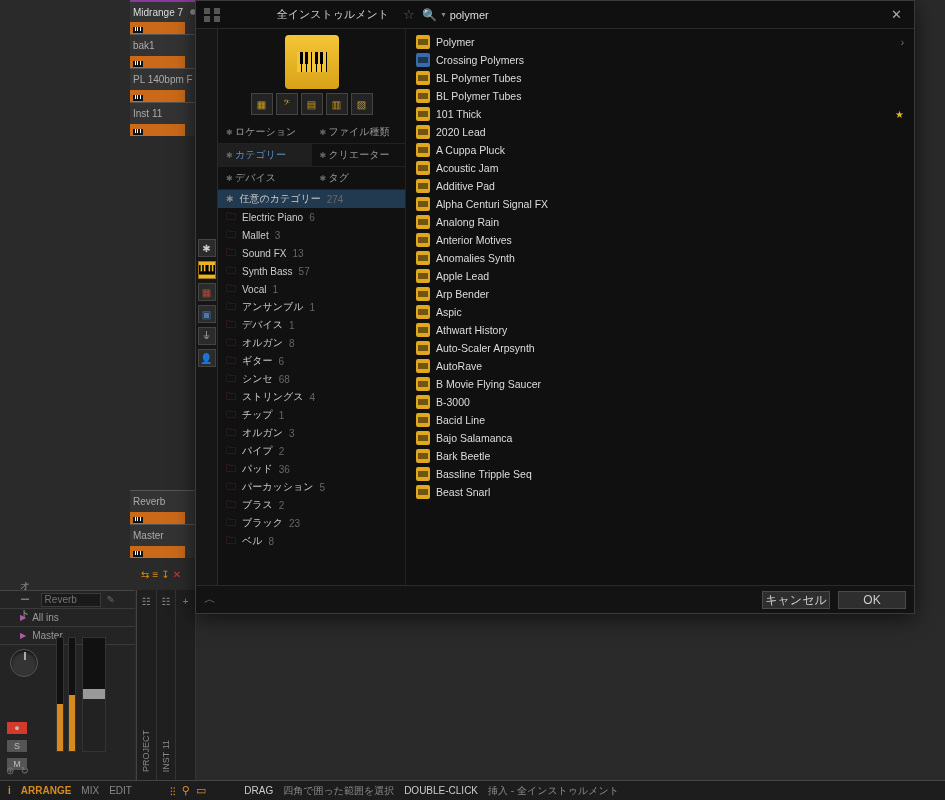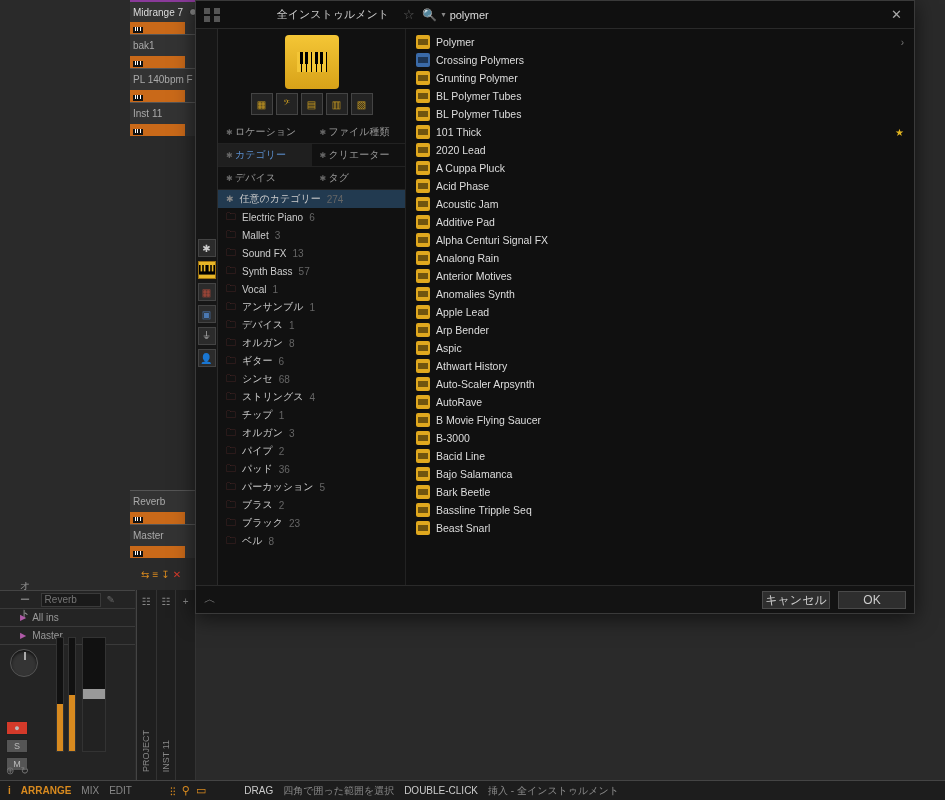--- a/index.html
+++ b/index.html
@@ -457,34 +457,20 @@
      <span class="ric">
             <svg viewBox="0 0 10 6">
               <rect width="10" height="6" fill="none"></rect>
               <line x1="1" y1="0" x2="1" y2="6" stroke="#000"></line>
               <line x1="3" y1="0" x2="3" y2="6" stroke="#000"></line>
               <line x1="5" y1="0" x2="5" y2="6" stroke="#000"></line>
               <line x1="7" y1="0" x2="7" y2="6" stroke="#000"></line>
               <line x1="9" y1="0" x2="9" y2="6" stroke="#000"></line>
             </svg>
           </span>
-     <span>Grunting Polymer</span>
-
-   </div>
-        <div class="resrow">
-     <span class="ric">
-            <svg viewBox="0 0 10 6">
-              <rect width="10" height="6" fill="none"></rect>
-              <line x1="1" y1="0" x2="1" y2="6" stroke="#000"></line>
-              <line x1="3" y1="0" x2="3" y2="6" stroke="#000"></line>
-              <line x1="5" y1="0" x2="5" y2="6" stroke="#000"></line>
-              <line x1="7" y1="0" x2="7" y2="6" stroke="#000"></line>
-              <line x1="9" y1="0" x2="9" y2="6" stroke="#000"></line>
-            </svg>
-          </span>
      <span>BL Polymer Tubes</span>
 
    </div>
         <div class="resrow">
      <span class="ric">
             <svg viewBox="0 0 10 6">
               <rect width="10" height="6" fill="none"></rect>
               <line x1="1" y1="0" x2="1" y2="6" stroke="#000"></line>
               <line x1="3" y1="0" x2="3" y2="6" stroke="#000"></line>
               <line x1="5" y1="0" x2="5" y2="6" stroke="#000"></line>
@@ -529,34 +515,20 @@
             <svg viewBox="0 0 10 6">
               <rect width="10" height="6" fill="none"></rect>
               <line x1="1" y1="0" x2="1" y2="6" stroke="#000"></line>
               <line x1="3" y1="0" x2="3" y2="6" stroke="#000"></line>
               <line x1="5" y1="0" x2="5" y2="6" stroke="#000"></line>
               <line x1="7" y1="0" x2="7" y2="6" stroke="#000"></line>
               <line x1="9" y1="0" x2="9" y2="6" stroke="#000"></line>
             </svg>
           </span>
      <span>A Cuppa Pluck</span>
-
-   </div>
-        <div class="resrow">
-     <span class="ric">
-            <svg viewBox="0 0 10 6">
-              <rect width="10" height="6" fill="none"></rect>
-              <line x1="1" y1="0" x2="1" y2="6" stroke="#000"></line>
-              <line x1="3" y1="0" x2="3" y2="6" stroke="#000"></line>
-              <line x1="5" y1="0" x2="5" y2="6" stroke="#000"></line>
-              <line x1="7" y1="0" x2="7" y2="6" stroke="#000"></line>
-              <line x1="9" y1="0" x2="9" y2="6" stroke="#000"></line>
-            </svg>
-          </span>
-     <span>Acid Phase</span>
 
    </div>
         <div class="resrow">
      <span class="ric">
             <svg viewBox="0 0 10 6">
               <rect width="10" height="6" fill="none"></rect>
               <line x1="1" y1="0" x2="1" y2="6" stroke="#000"></line>
               <line x1="3" y1="0" x2="3" y2="6" stroke="#000"></line>
               <line x1="5" y1="0" x2="5" y2="6" stroke="#000"></line>
               <line x1="7" y1="0" x2="7" y2="6" stroke="#000"></line>

